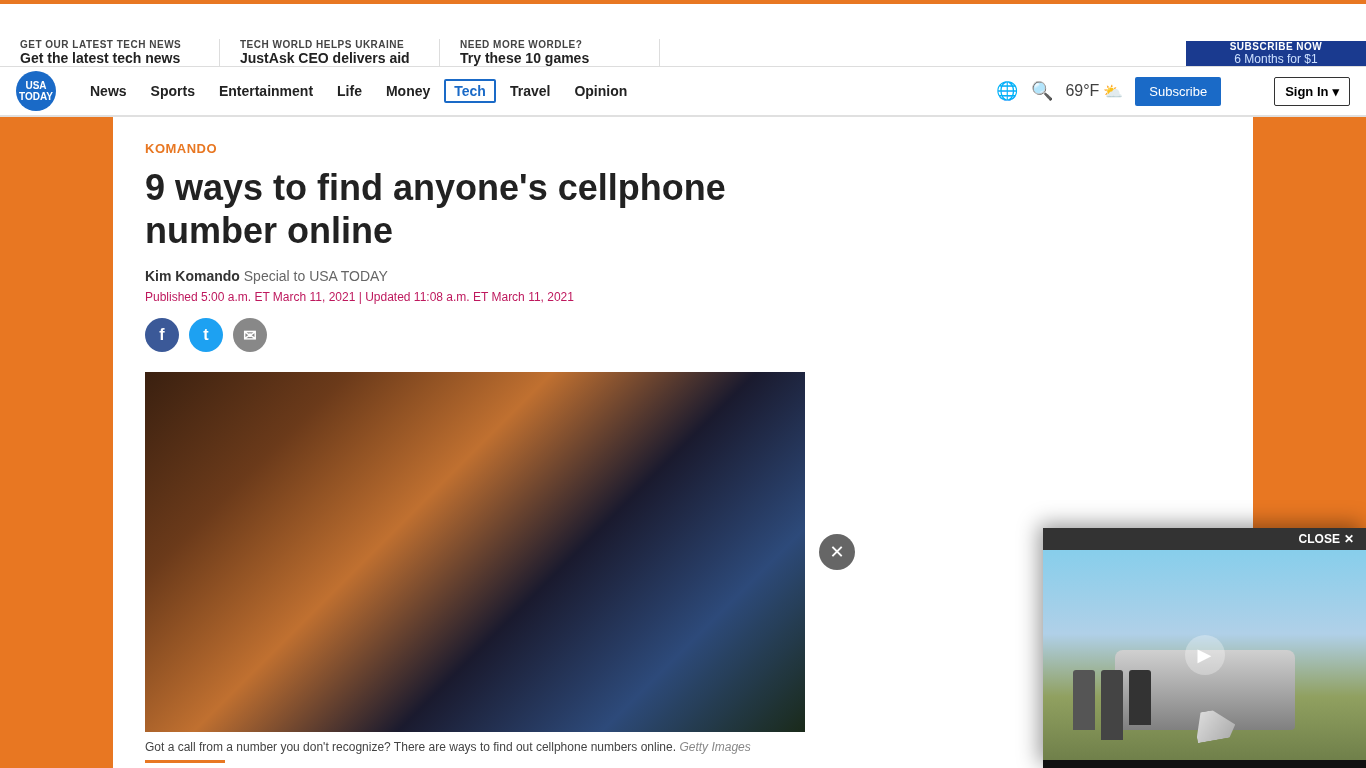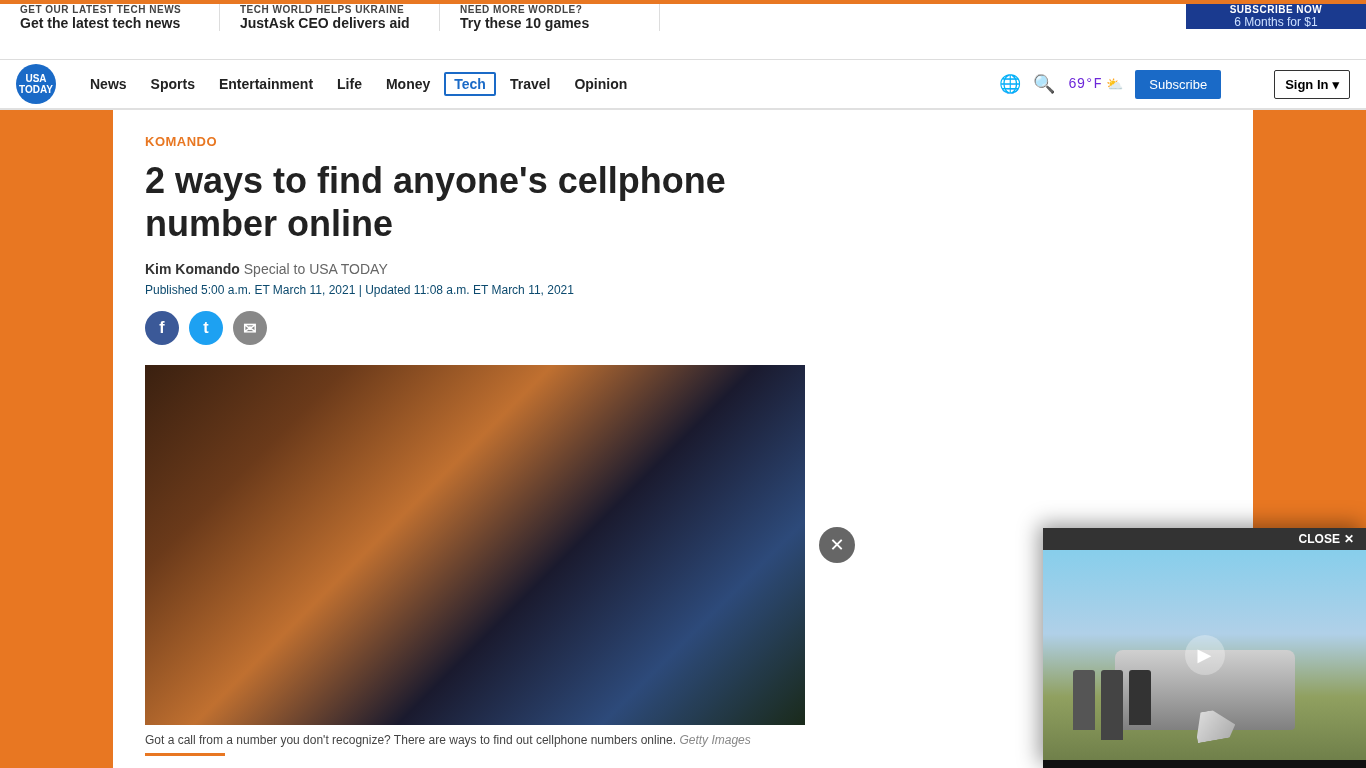--- a/index.html
+++ b/index.html
@@ -2,22 +2,22 @@
 <html><head>
   <meta charset="utf-8">
   <style>
     * { margin: 0; padding: 0; box-sizing: border-box; }
     body { font-family: Arial, sans-serif; background: #e87722; width: 1366px; min-height: 768px; overflow-x: hidden; }
 
     
     .promo-bar {
       background: #fff;
       display: flex;
-      align-items: flex-start;
-      height: 56px;
+      align-items: flex-end;
+      height: 63px;
       border-bottom: 1px solid #ddd;
     }
     .promo-item {
       display: flex;
       flex-direction: column;
       justify-content: center;
       padding: 0 20px;
       border-right: 1px solid #ddd;
       min-width: 220px;
     }
@@ -107,26 +107,25 @@
       border-radius: 2px;
       padding: 2px 8px;
     }
     .nav-right {
       margin-left: auto;
       display: flex;
       align-items: center;
       gap: 12px;
     }
     .weather-badge {
-      font-size: 14px;
-      color: #6d28d9;
+      font-size: 16px;
+      color: #404040;
       display: flex;
       align-items: center;
       gap: 4px;
-      font-family: Liberation Mono, monospace;
     }
     .subscribe-btn {
       background: #1a6ac7;
       color: white;
       border: none;
       padding: 7px 14px;
       font-size: 13px;
       font-weight: normal;
       cursor: pointer;
       border-radius: 2px;
@@ -169,21 +168,21 @@
       max-width: 1140px;
     }
     .right-sidebar { width: 113px; background: #e87722; }
 
     
     .article-section { color: #e87722; font-size: 13px; font-weight: bold; text-transform: uppercase; margin-bottom: 10px; letter-spacing: 0.5px; }
     .article-title { font-size: 36px; font-weight: bold; color: #222; line-height: 1.2; margin-bottom: 16px; max-width: 660px; }
     .article-byline { font-size: 14px; color: #333; margin-bottom: 6px; }
     .article-byline strong { font-weight: bold; }
     .article-byline .special { color: #666; }
-    .article-date { font-size: 12px; color: #0c4a6e; margin-bottom: 14px; }
+    .article-date { font-size: 12px; color: #be185d; margin-bottom: 14px; }
     .social-icons { display: flex; gap: 10px; margin-bottom: 20px; }
     .social-btn {
       width: 34px; height: 34px; border-radius: 50%;
       display: flex; align-items: center; justify-content: center;
       font-size: 16px; font-weight: bold; color: white; cursor: pointer;
       border: none;
     }
     .fb-btn { background: #3b5998; }
     .tw-btn { background: #1da1f2; }
     .em-btn { background: #888; }
@@ -305,21 +304,21 @@
       <span>Sign In</span>
       <span>▾</span>
     </button>
   </div>
 </nav>
 
 <div class="content-area">
   <div class="left-sidebar"></div>
   <div class="main-content">
     <div class="article-section">KOMANDO</div>
-    <h1 class="article-title">2 ways to find anyone's cellphone number online</h1>
+    <h1 class="article-title">9 ways to find anyone's cellphone number online</h1>
     <div class="article-byline">
       <strong>Kim Komando</strong>
       <span class="special"> Special to USA TODAY</span>
     </div>
     <div class="article-date">
       <span>Published 5:00 a.m. ET March 11, 2021</span>
       <span> | </span>
       <span>Updated 11:08 a.m. ET March 11, 2021</span>
     </div>
     <div class="social-icons">

